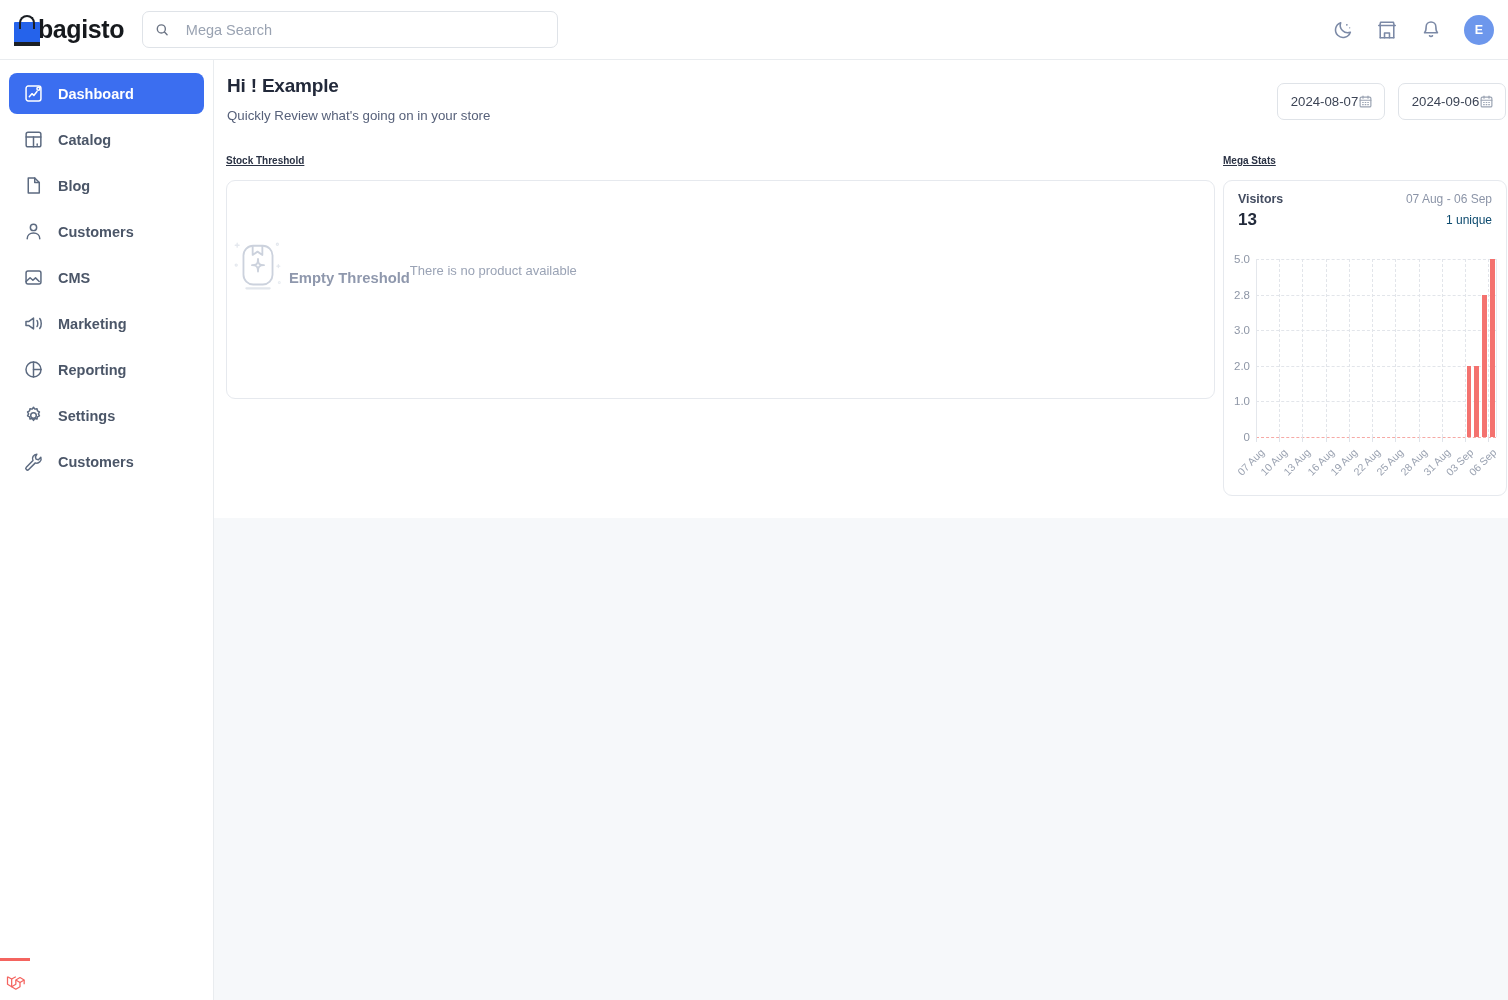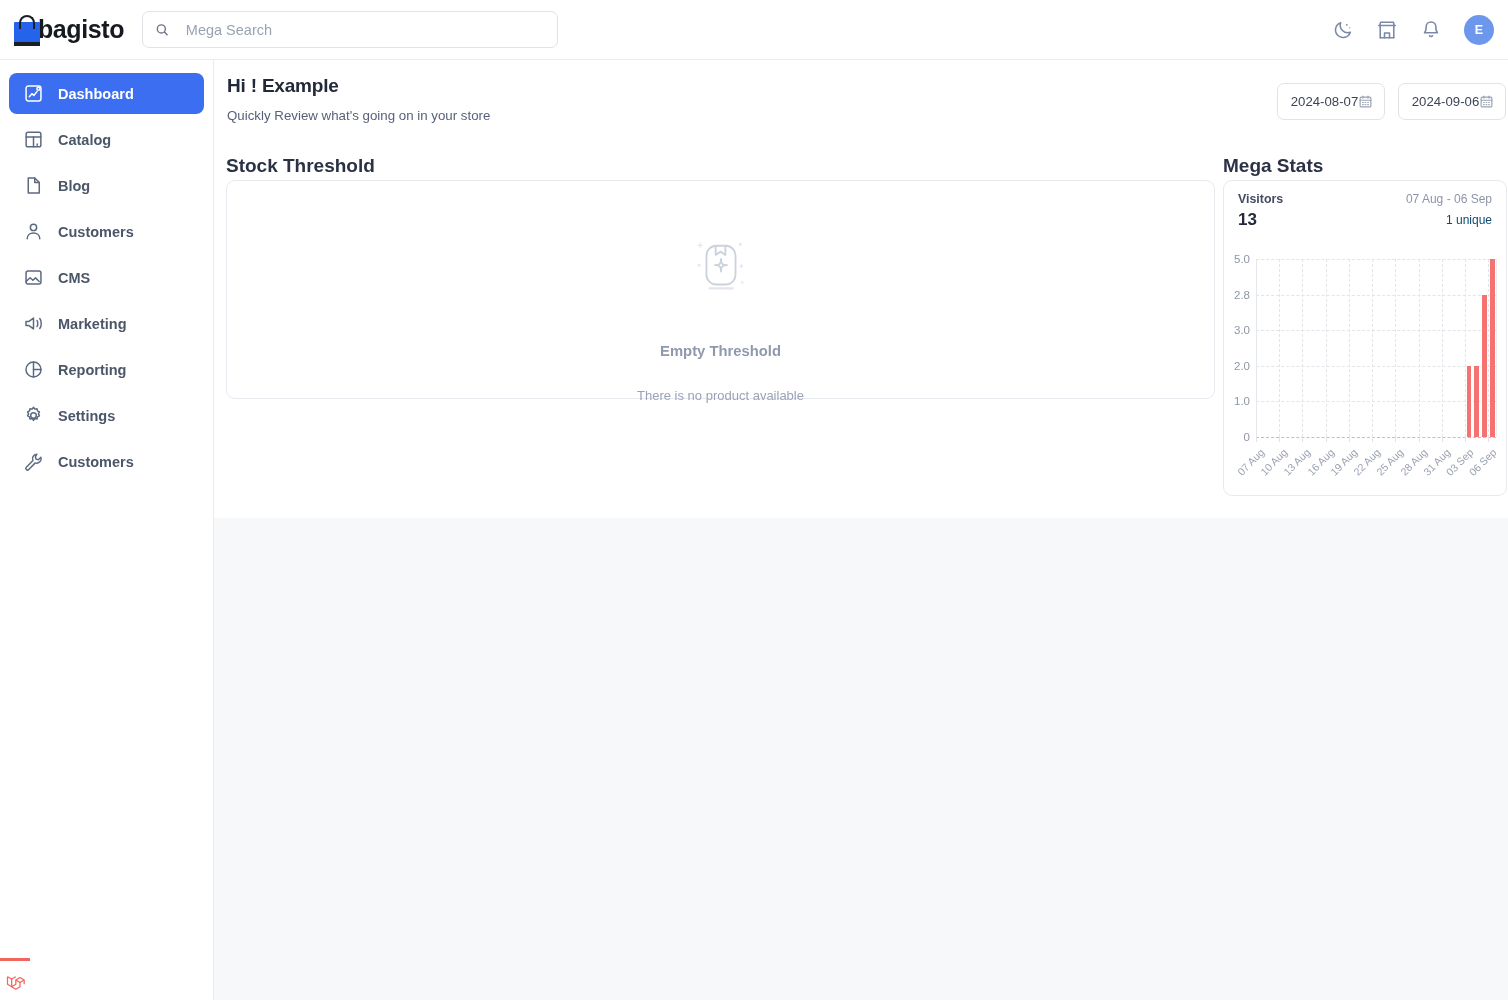--- a/index.html
+++ b/index.html
@@ -94,30 +94,30 @@
     position: absolute; top: 23px; right: 2px; display: flex; gap: 13px;
   }
   .date-box {
     width: 108px; height: 37px; border: 1px solid #dfe3e8; border-radius: 7px;
     background: #fff; display: flex; align-items: center; justify-content: center;
     padding: 0 9px 0 11px; cursor: pointer;
   }
   .date-val { font-size: 13.2px; color: #3c4455; }
 
   .section-title {
-    position: absolute; font-size: 19px; font-weight: bold; color: #2a3244;
+    position: absolute; font-size: 10px; font-weight: bold; color: #2a3244; text-decoration: underline;
   }
 
   .card {
     position: absolute; background: #fff;
     border: 1px solid #e6e9ee; border-radius: 9px;
   }
   .empty-wrap {
     position: absolute; left: 0; right: 0; top: 56px;
-    display: flex; flex-direction: column; align-items: center; gap: 24px;
+    display: flex; flex-direction: row; align-items: center;
   }
   .empty-title { margin-top: 20px; font-size: 14.8px; font-weight: bold; color: #8f98ad; }
   .empty-desc { margin-top: 5px; font-size: 13px; color: #9aa3b5; }
 
   
   .stat-row { position: absolute; left: 14px; right: 14px; top: 11px; }
   .stat-label { font-size: 12.4px; color: #434c60; font-weight: bold; float: left; }
   .stat-range { font-size: 12px; color: #8c95a8; float: right; }
   .stat-num { clear: both; padding-top: 4px; font-size: 17px; font-weight: bold; color: #222a3b; float: left; }
   .stat-uniq { padding-top: 7px; font-size: 12px; color: #0c4a6e; float: right; }

